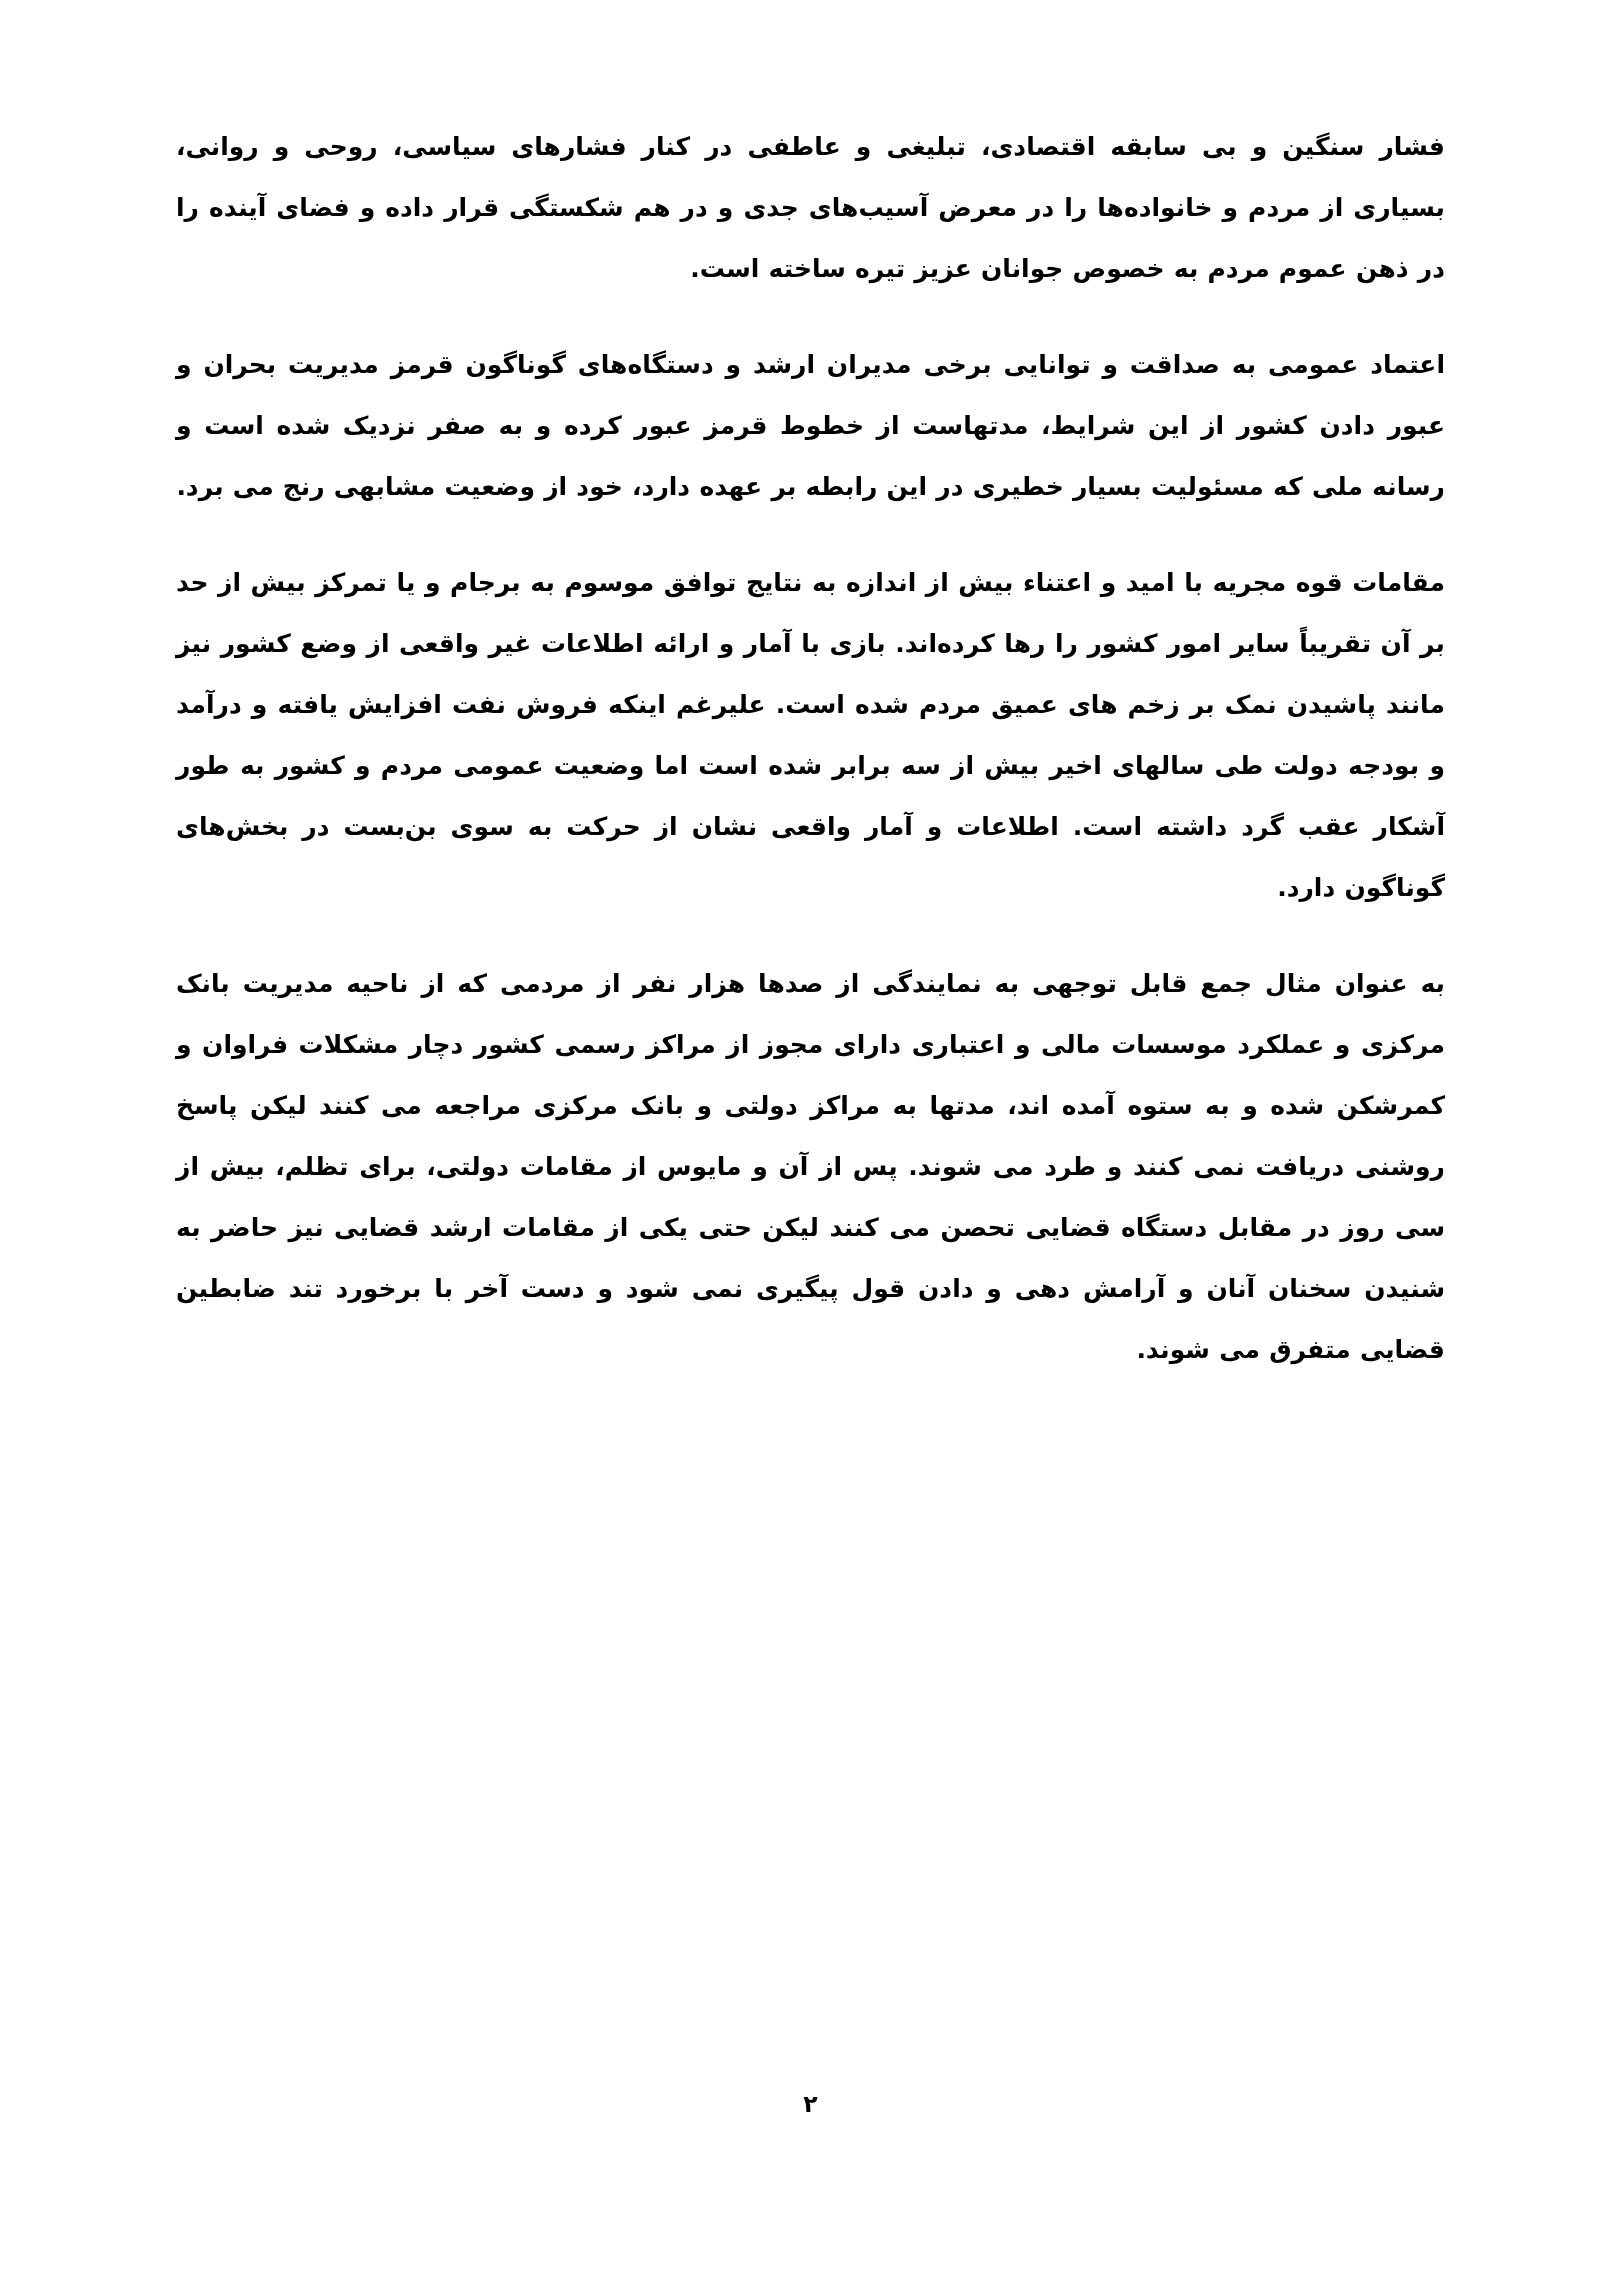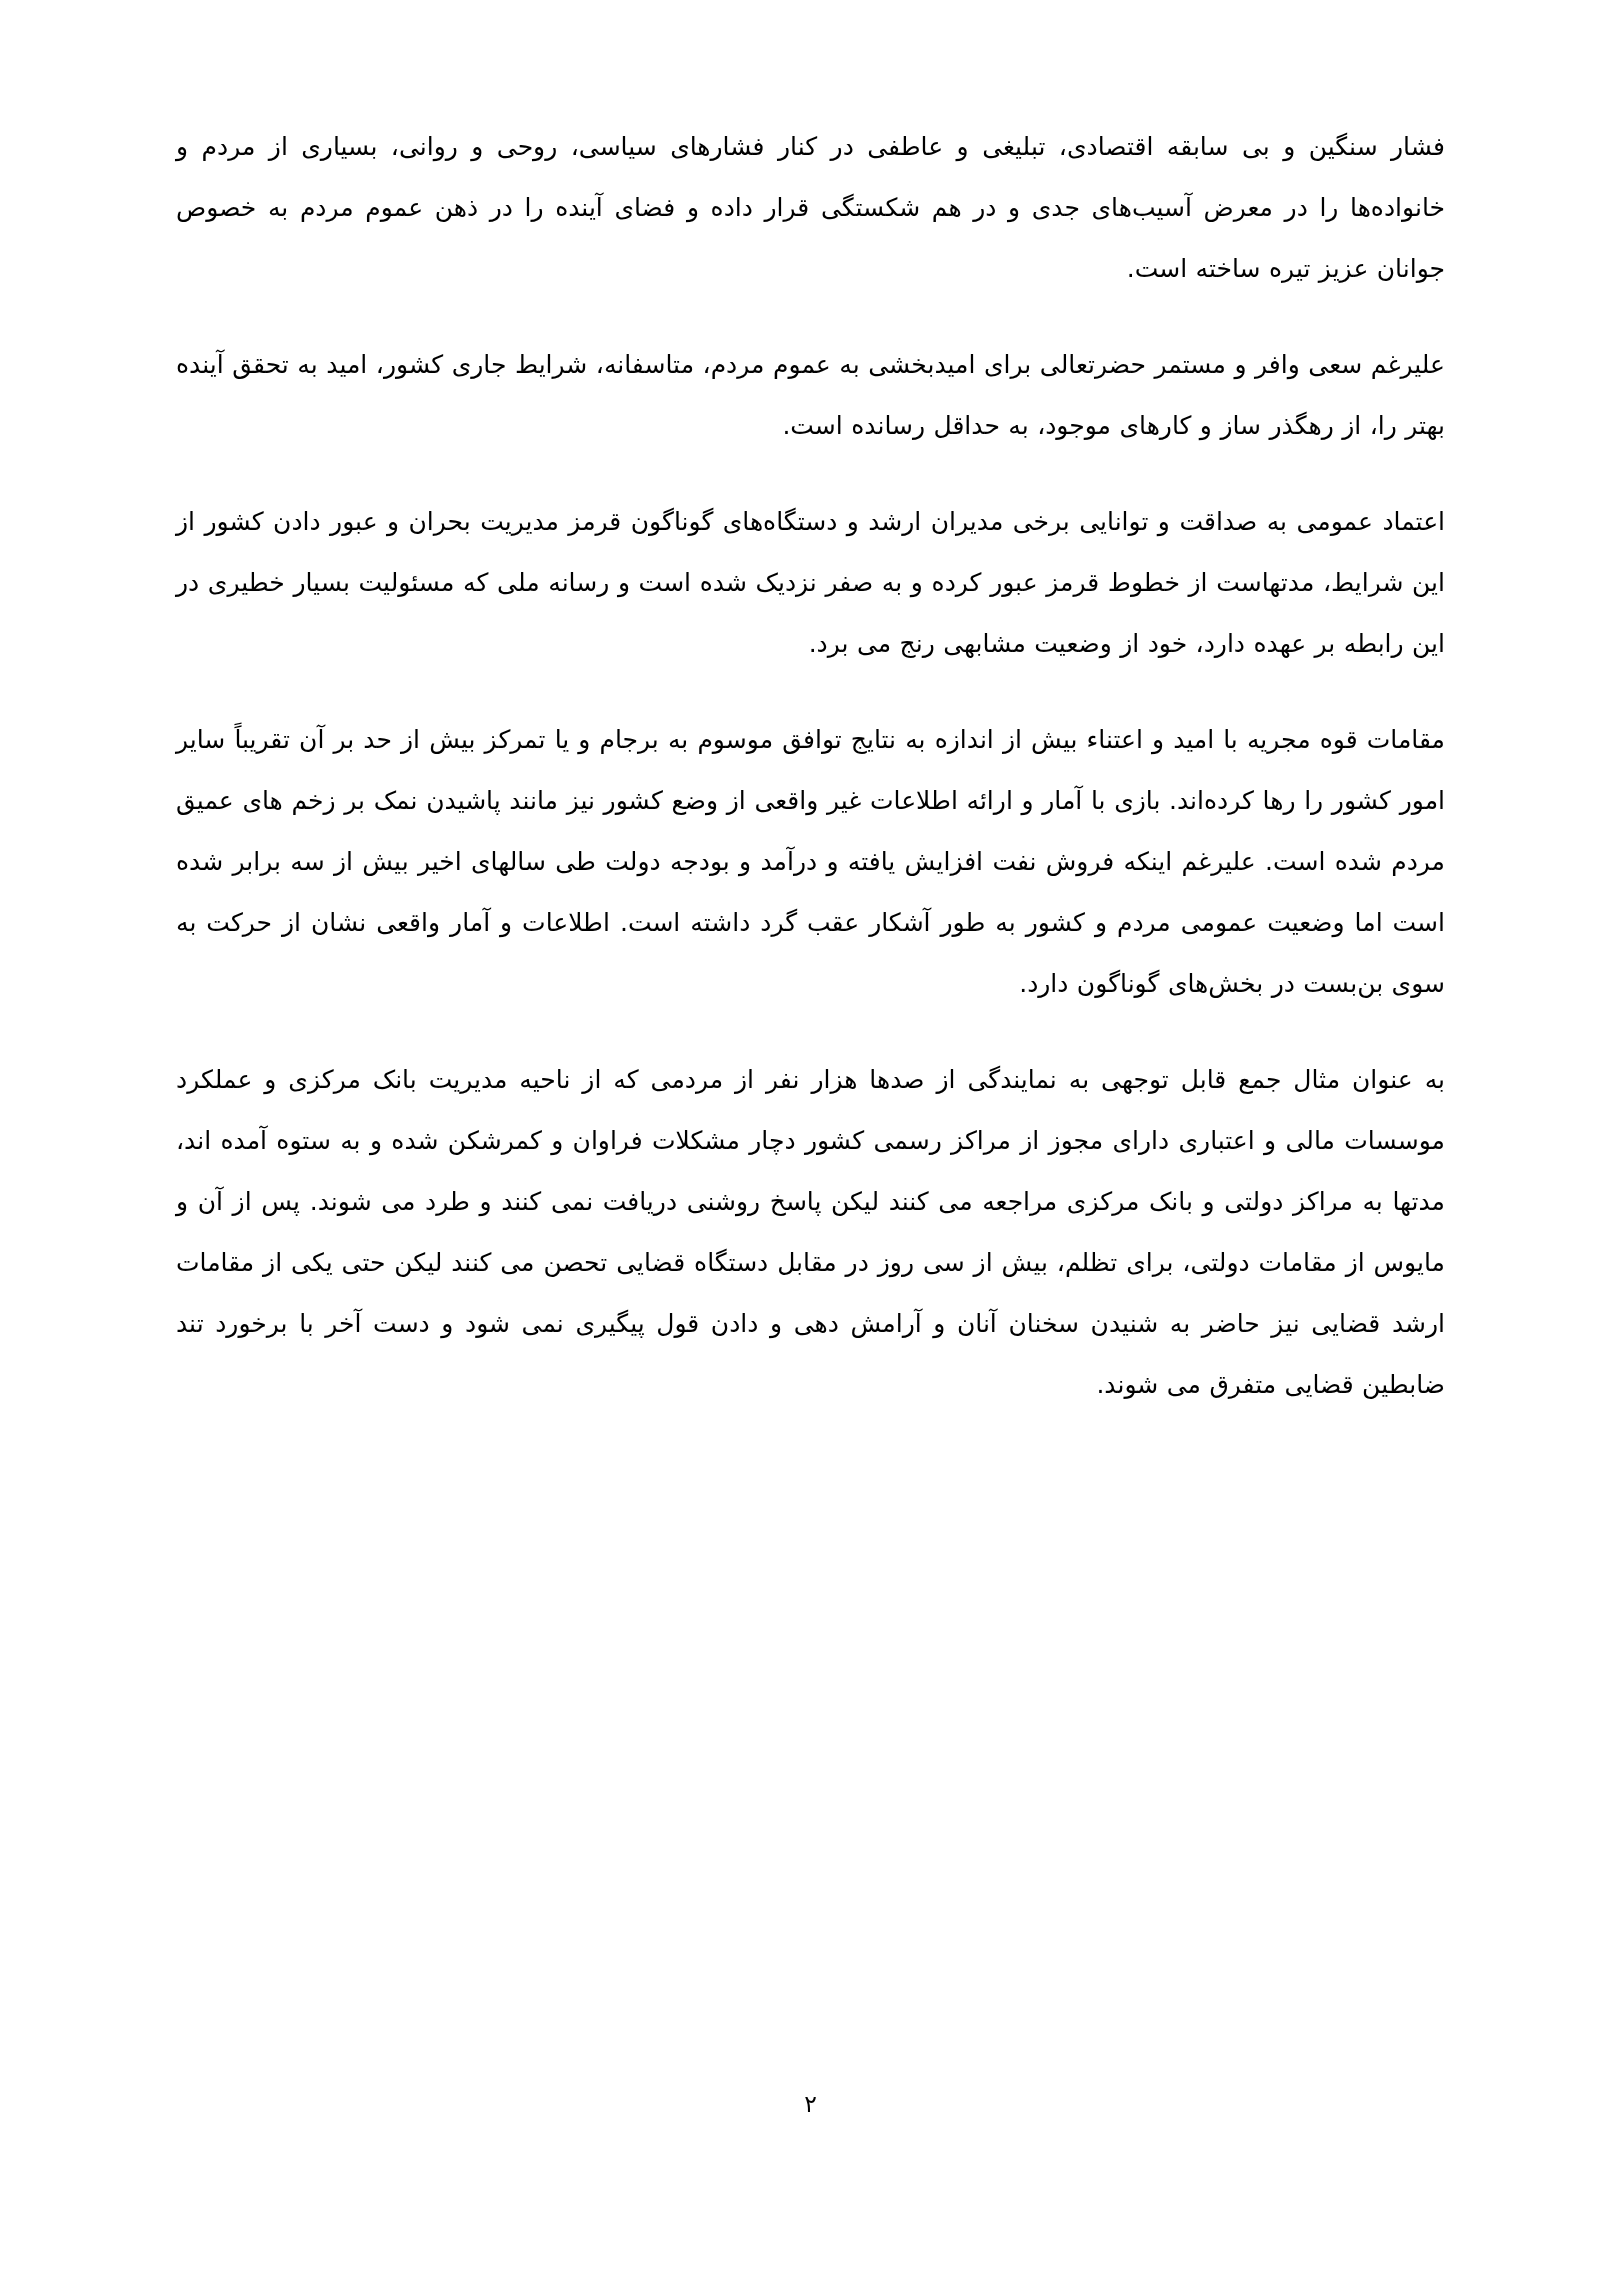--- a/index.html
+++ b/index.html
@@ -12,20 +12,21 @@
     font-family: "DejaVu Sans", "Liberation Sans", sans-serif;
   }
   .page {
     position: relative;
     width: 1621px;
     height: 2293px;
     background: #ffffff;
     margin: 0 auto;
     overflow: hidden;
     box-sizing: border-box;
+    font-weight: bold;
   }
   .content {
     position: absolute;
     top: 116px;
     right: 176px;
     left: 176px;
     direction: rtl;
     text-align: justify;
     text-justify: inter-word;
   }
@@ -58,21 +59,20 @@
   }
 </style>
 </head>
 <body>
 
 <div class="page">
 
   <div class="content">
 
     <p class="para">فشار سنگین و بی سابقه اقتصادی، تبلیغی و عاطفی در کنار فشارهای سیاسی، روحی و روانی، بسیاری از مردم و خانواده‌ها را در معرض آسیب‌های جدی و در هم شکستگی قرار داده و فضای آینده را در ذهن عموم مردم به خصوص جوانان عزیز تیره ساخته است.</p>
-    <p class="para">علیرغم سعی وافر و مستمر حضرتعالی برای امیدبخشی به عموم مردم، متاسفانه، شرایط جاری کشور، امید به تحقق آینده بهتر را، از رهگذر ساز و کارهای موجود، به حداقل رسانده است.</p>
     <p class="para">اعتماد عمومی به صداقت و توانایی برخی مدیران ارشد و دستگاه‌های گوناگون قرمز مدیریت بحران و عبور دادن کشور از این شرایط، مدتهاست از خطوط قرمز عبور کرده و به صفر نزدیک شده است و رسانه ملی که مسئولیت بسیار خطیری در این رابطه بر عهده دارد، خود از وضعیت مشابهی رنج می برد.</p>
     <p class="para">مقامات قوه مجریه با امید و اعتناء بیش از اندازه به نتایج توافق موسوم به برجام و یا تمرکز بیش از حد بر آن تقریباً سایر امور کشور را رها کرده‌اند. بازی با آمار و ارائه اطلاعات غیر واقعی از وضع کشور نیز مانند پاشیدن نمک بر زخم های عمیق مردم شده است. علیرغم اینکه فروش نفت افزایش یافته و درآمد و بودجه دولت طی سالهای اخیر بیش از سه برابر شده است اما وضعیت عمومی مردم و کشور به طور آشکار عقب گرد داشته است. اطلاعات و آمار واقعی نشان از حرکت به سوی بن‌بست در بخش‌های گوناگون دارد.</p>
     <p class="para">به عنوان مثال جمع قابل توجهی به نمایندگی از صدها هزار نفر از مردمی که از ناحیه مدیریت بانک مرکزی و عملکرد موسسات مالی و اعتباری دارای مجوز از مراکز رسمی کشور دچار مشکلات فراوان و کمرشکن شده و به ستوه آمده اند، مدتها به مراکز دولتی و بانک مرکزی مراجعه می کنند لیکن پاسخ روشنی دریافت نمی کنند و طرد می شوند. پس از آن و مایوس از مقامات دولتی، برای تظلم، بیش از سی روز در مقابل دستگاه قضایی تحصن می کنند لیکن حتی یکی از مقامات ارشد قضایی نیز حاضر به شنیدن سخنان آنان و آرامش دهی و دادن قول پیگیری نمی شود و دست آخر با برخورد تند ضابطین قضایی متفرق می شوند.</p>
 
   </div>
 
   <div class="page-number">۲</div>
 
 </div>
 

